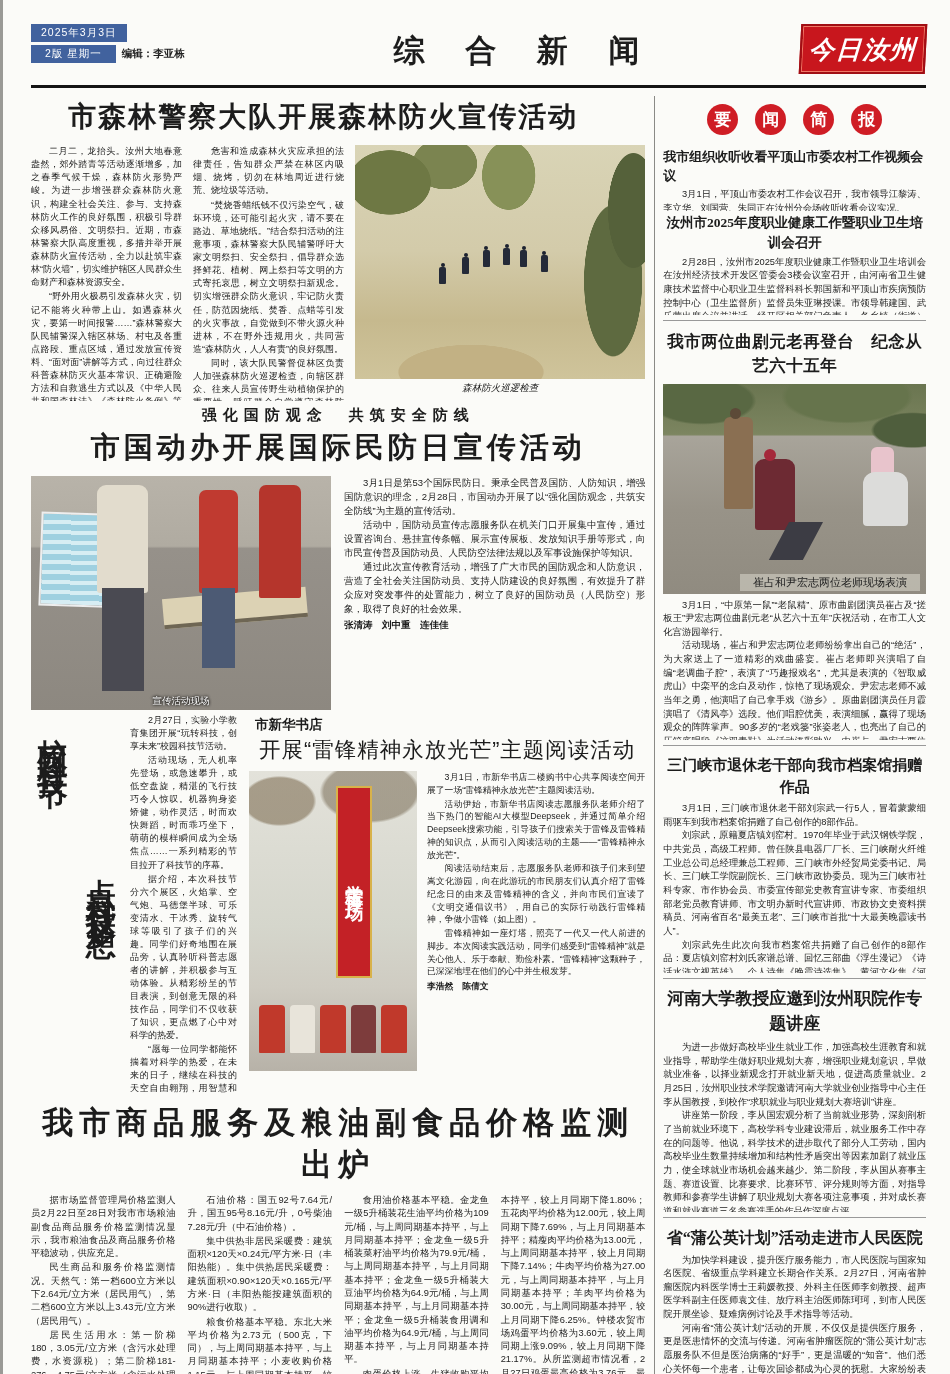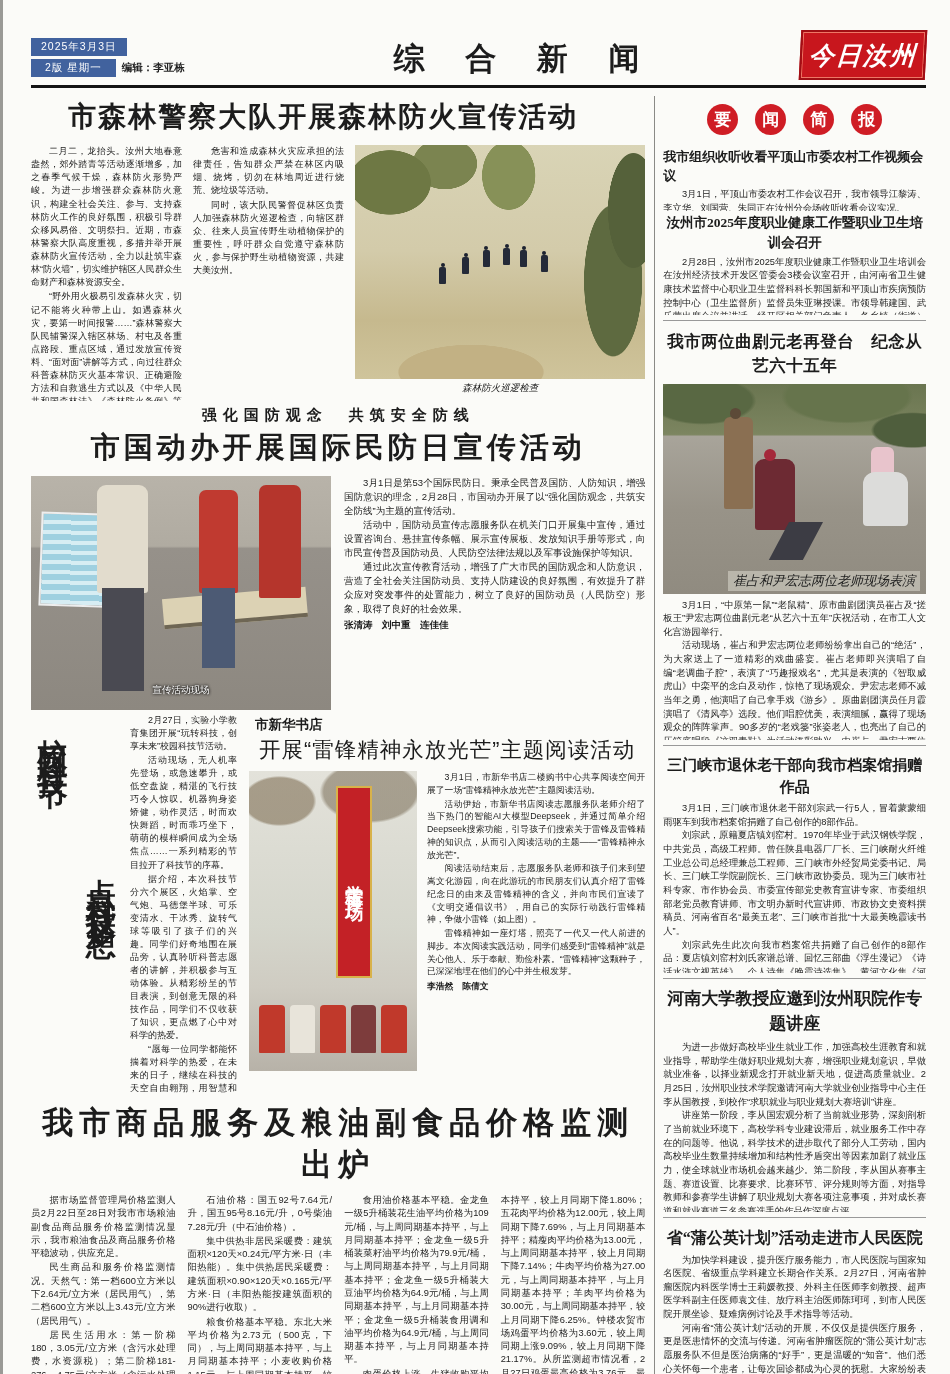--- a/index.html
+++ b/index.html
@@ -4,21 +4,21 @@
 <style>
   * { margin:0; padding:0; box-sizing:border-box; }
   html,body { background:#e8e8e4; }
   .page {
     width:950px; height:1374px; margin:0 auto; position:relative;
     background:#fbfbf8; color:#1c1c1c; overflow:hidden;
     font-family:"Liberation Sans", sans-serif;
     padding:24px 24px 0 28px; border-left:3px solid #9a9a96;
   }
   
-  .masthead { display:flex; align-items:flex-end; height:56px; }
+  .masthead { display:flex; align-items:flex-start; height:56px; }
   .meta-left { width:218px; }
   .meta-row { display:flex; gap:6px; align-items:center; margin-bottom:3px; }
   .meta-box { background:#41629e; color:#fff; font-size:10.5px; padding:2px 10px; letter-spacing:1px; }
   .meta-box.second { padding:2px 14px; }
   .editor { font-size:10.5px; font-weight:bold; color:#222; }
   .section-title { flex:1; text-align:center; font-size:31px; font-weight:bold; letter-spacing:16px; padding-top:6px; }
   .logo { width:126px; height:50px; background:#c8161d; color:#fff; display:flex; align-items:center; justify-content:center;
           font-family:"Liberation Serif", serif; font-style:italic; font-weight:bold; font-size:25px; letter-spacing:2px;
           border:2px solid #a00e14; box-shadow:inset 0 0 0 1px #e76; transform:skewX(-3deg); }
   .head-rule { border:none; border-top:3px solid #141414; margin-top:5px; }
@@ -61,21 +61,21 @@
   .photo-cd { width:300px; height:234px; position:relative; overflow:hidden;
     background:linear-gradient(to bottom,#b8b3a9 0%,#b0aba1 30%, #96918a 31%, #8d8880 100%); }
   .cd-board { position:absolute; left:3%; top:16%; width:30%; height:40%; border:2px solid #eee;
     background:repeating-linear-gradient(#9fd0e0 0 6px, #d7edf3 6px 10px); transform:rotate(2deg); }
   .cd-grey { position:absolute; left:22%; top:4%; width:17%; height:46%; background:#e2dccd; border-radius:9px 9px 3px 3px; }
   .cd-pants { position:absolute; left:23.5%; top:48%; width:14%; height:44%; background:#4a4a52; }
   .cd-red1 { position:absolute; left:56%; top:6%; width:13%; height:44%; background:#c03a30; border-radius:7px 7px 2px 2px; }
   .cd-red2 { position:absolute; left:76%; top:4%; width:14%; height:48%; background:#b5352c; border-radius:7px 7px 2px 2px; }
   .cd-jeans { position:absolute; left:57%; top:48%; width:11%; height:34%; background:#4c5a74; }
   .cd-table { position:absolute; left:44%; top:50%; width:48%; height:13%; background:#dcd2b4; border-bottom:4px solid #6e6654; transform:rotate(-5deg); }
-  .overlay-cap { position:absolute; bottom:13px; width:100%; text-align:center; color:#fff; font-size:9.5px; text-shadow:0 0 3px #000, 0 0 3px #000; }
+  .overlay-cap { position:absolute; bottom:2px; width:100%; text-align:center; color:#fff; font-size:9.5px; text-shadow:0 0 3px #000, 0 0 3px #000; }
   .cd-text { flex:1; font-size:9.5px; line-height:1.47; height:234px; overflow:hidden; }
 
   
   .mid-row { display:flex; gap:12px; height:380px; margin-top:4px; }
   .art-sci { width:206px; overflow:hidden; font-size:9px; line-height:1.45; }
   .sci-titles { float:left; display:flex; gap:5px; margin-right:7px; }
   .vt { writing-mode:vertical-rl; font-weight:bold; font-size:30px; letter-spacing:10px; }
   .vt1 { height:236px; }
   .vt2 { padding-top:140px; height:372px; }
   .art-sci p.body { margin-bottom:1px; }
@@ -126,22 +126,22 @@
       radial-gradient(ellipse 110px 45px at 70% 6%, #66744c 0%, #66744c 55%, transparent 60%),
       radial-gradient(ellipse 70px 30px at 95% 22%, #4f5e3d 0%, #4f5e3d 55%, transparent 60%),
       linear-gradient(to bottom, #6a7550 0%, #7c8560 24%, #a8a49a 25%, #989388 60%, #908b80 100%); }
   .op-a { position:absolute; left:23%; top:16%; width:11%; height:44%; background:#8a6f52; border-radius:6px 6px 2px 2px; }
   .op-a::before { content:""; position:absolute; top:-9px; left:6px; width:11px; height:11px; border-radius:50%; background:#5c4a38; }
   .op-b { position:absolute; left:35%; top:36%; width:15%; height:34%; background:#6d2a33; border-radius:9px 9px 3px 3px; }
   .op-b::before { content:""; position:absolute; top:-10px; left:9px; width:12px; height:12px; border-radius:50%; background:#a5283a; }
   .op-leg { position:absolute; left:44%; top:66%; width:13%; height:18%; background:#3c3c44; transform:skewX(-28deg); }
   .op-scooter { position:absolute; right:7%; top:42%; width:17%; height:26%; background:#dcdcda; border-radius:12px 12px 4px 4px; }
   .op-rider { position:absolute; right:12%; top:30%; width:9%; height:18%; background:#e8c4cc; border-radius:6px; }
-  .op-cap { position:absolute; bottom:3px; right:6px; font-size:13px; font-style:italic; font-family:"Liberation Serif", serif;
-            color:#1d1d1d; background:rgba(235,232,222,.45); padding:0 5px; }
+  .op-cap { position:absolute; bottom:3px; right:6px; font-size:11px; font-family:"Liberation Serif", serif;
+            color:#1d1d1d; background:rgba(235,232,222,.45); padding:0 13px; }
 </style>
 </head>
 <body>
 
 <div class="page">
 
   <header class="masthead">
     <div class="meta-left">
       <div class="meta-row">
         <span class="meta-box">2025年3月3日</span>
@@ -162,20 +162,21 @@
 
       <article class="art-forest">
         <h2>市森林警察大队开展森林防火宣传活动</h2>
         <div class="forest-body">
           <div class="fcol">
             <p class="body">二月二，龙抬头。汝州大地春意盎然，郊外踏青等活动逐渐增多，加之春季气候干燥，森林防火形势严峻。为进一步增强群众森林防火意识，构建全社会关注、参与、支持森林防火工作的良好氛围，积极引导群众移风易俗、文明祭扫。近期，市森林警察大队高度重视，多措并举开展森林防火宣传活动，全力以赴筑牢森林“防火墙”，切实维护辖区人民群众生命财产和森林资源安全。</p>
             <p class="body">“野外用火极易引发森林火灾，切记不能将火种带上山。如遇森林火灾，要第一时间报警……”森林警察大队民辅警深入辖区林场、村屯及各重点路段、重点区域，通过发放宣传资料、“面对面”讲解等方式，向过往群众科普森林防灭火基本常识、正确避险方法和自救逃生方式以及《中华人民共和国森林法》《森林防火条例》等法律法规和相关政策规定，让群众深入了解森林火灾的严重</p>
           </div>
           <div class="fcol">
             <p class="body">危害和造成森林火灾应承担的法律责任，告知群众严禁在林区内吸烟、烧烤，切勿在林地周近进行烧荒、烧垃圾等活动。</p>
+            <p class="body">“焚烧香蜡纸钱不仅污染空气，破坏环境，还可能引起火灾，请不要在路边、草地烧纸。”结合祭扫活动的注意事项，森林警察大队民辅警呼吁大家文明祭扫、安全祭扫，倡导群众选择鲜花、植树、网上祭扫等文明的方式寄托哀思，树立文明祭扫新观念。切实增强群众防火意识，牢记防火责任，防范因烧纸、焚香、点蜡等引发的火灾事故，自觉做到不带火源火种进林，不在野外违规用火，共同营造“森林防火，人人有责”的良好氛围。</p>
             <p class="body">同时，该大队民警督促林区负责人加强森林防火巡逻检查，向辖区群众、往来人员宣传野生动植物保护的重要性，呼吁群众自觉遵守森林防火，参与保护野生动植物资源，共建大美汝州。</p>
 
           </div>
           <div class="photo-wrap">
             <div class="photo-forest">
               <span class="fig" style="left:29%;top:52%"></span>
               <span class="fig" style="left:37%;top:48%"></span>
               <span class="fig" style="left:44%;top:45%"></span>
               <span class="fig" style="left:51%;top:44%"></span>
               <span class="fig" style="left:57%;top:45%"></span>

